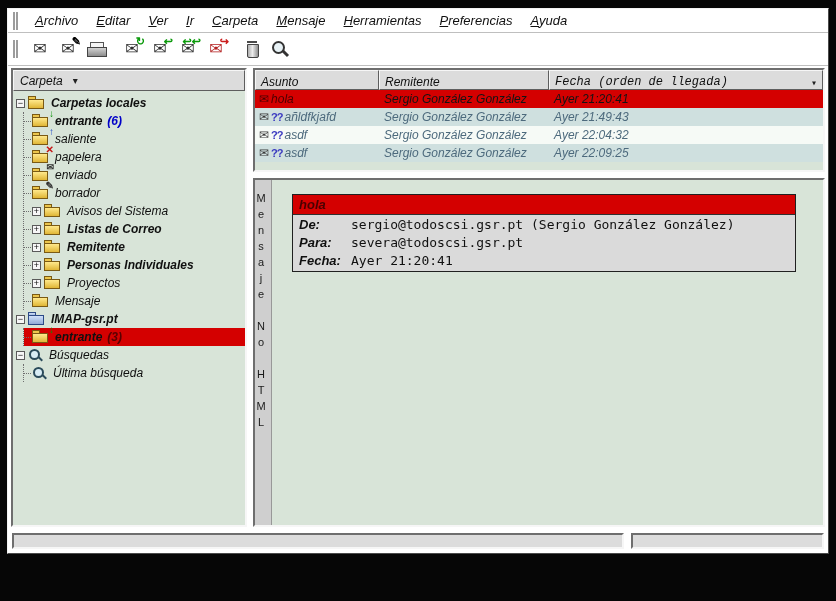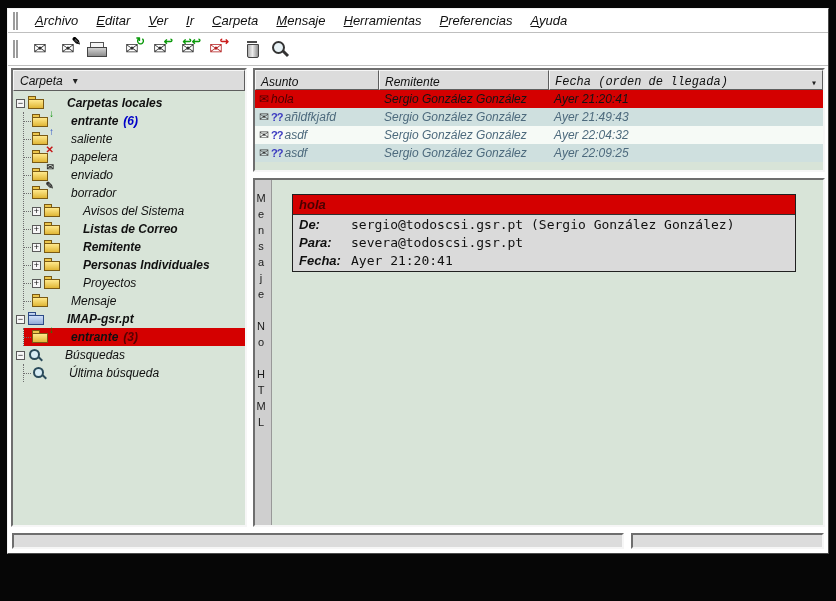--- a/index.html
+++ b/index.html
@@ -57,21 +57,21 @@
   .tree { flex:1; background:var(--panel_green,#d8e4d8); overflow:hidden; padding:3px 0 0 3px; font-size:12px; }
 
   .titem { height:18px; display:flex; align-items:center; white-space:nowrap; cursor:default; }
   .titem.selected { background:var(--selection_red,#d40000); }
   .exp { width:9px; height:9px; flex:none; background:#f6f6f6; border:1px solid #5a5a5a;
          display:flex; align-items:center; justify-content:center;
          font-size:9px; line-height:8px; font-style:normal; margin-right:3px; color:#111; }
   .exp.minus::after { content:"−"; } .exp.plus::after { content:"+"; }
   .branch { margin-left:7px; border-left:1px dotted #6e6e6e; }
   .branch > .titem::before { content:""; width:7px; border-top:1px dotted #6e6e6e; margin-right:1px; flex:none; }
-  .flabel { padding:0 2px;margin-left:16px; } .flabel.b { font-weight:bold; }
+  .flabel { padding:0 2px; } .flabel.b { font-weight:bold; }
   .fcount { margin-left:3px; font-weight:bold; color:var(--count_blue,#0000c8); }
   .selected .fcount { color:#5a0000; }
 
   .fico { position:relative; width:18px; height:14px; flex:none; margin-right:3px; }
   .fico .tab  { position:absolute; top:0; left:0; width:8px; height:5px; background:#ecc64c; border:1px solid #7a5a14; }
   .fico .bodyp{ position:absolute; top:3px; left:0; width:16px; height:10px;
                 background:linear-gradient(180deg,#ffe98c,#e0b636); border:1px solid #7a5a14; }
   .fico.blue .tab, .fico.blue .bodyp { background:linear-gradient(180deg,#cfe0fa,#92acd8); border-color:#2c4a86; }
   .fico::after { position:absolute; right:-4px; top:-5px; font-size:10px; font-weight:bold; font-style:normal; line-height:1; }
   .fico.inbox::after  { content:"↓"; color:#089408; }

